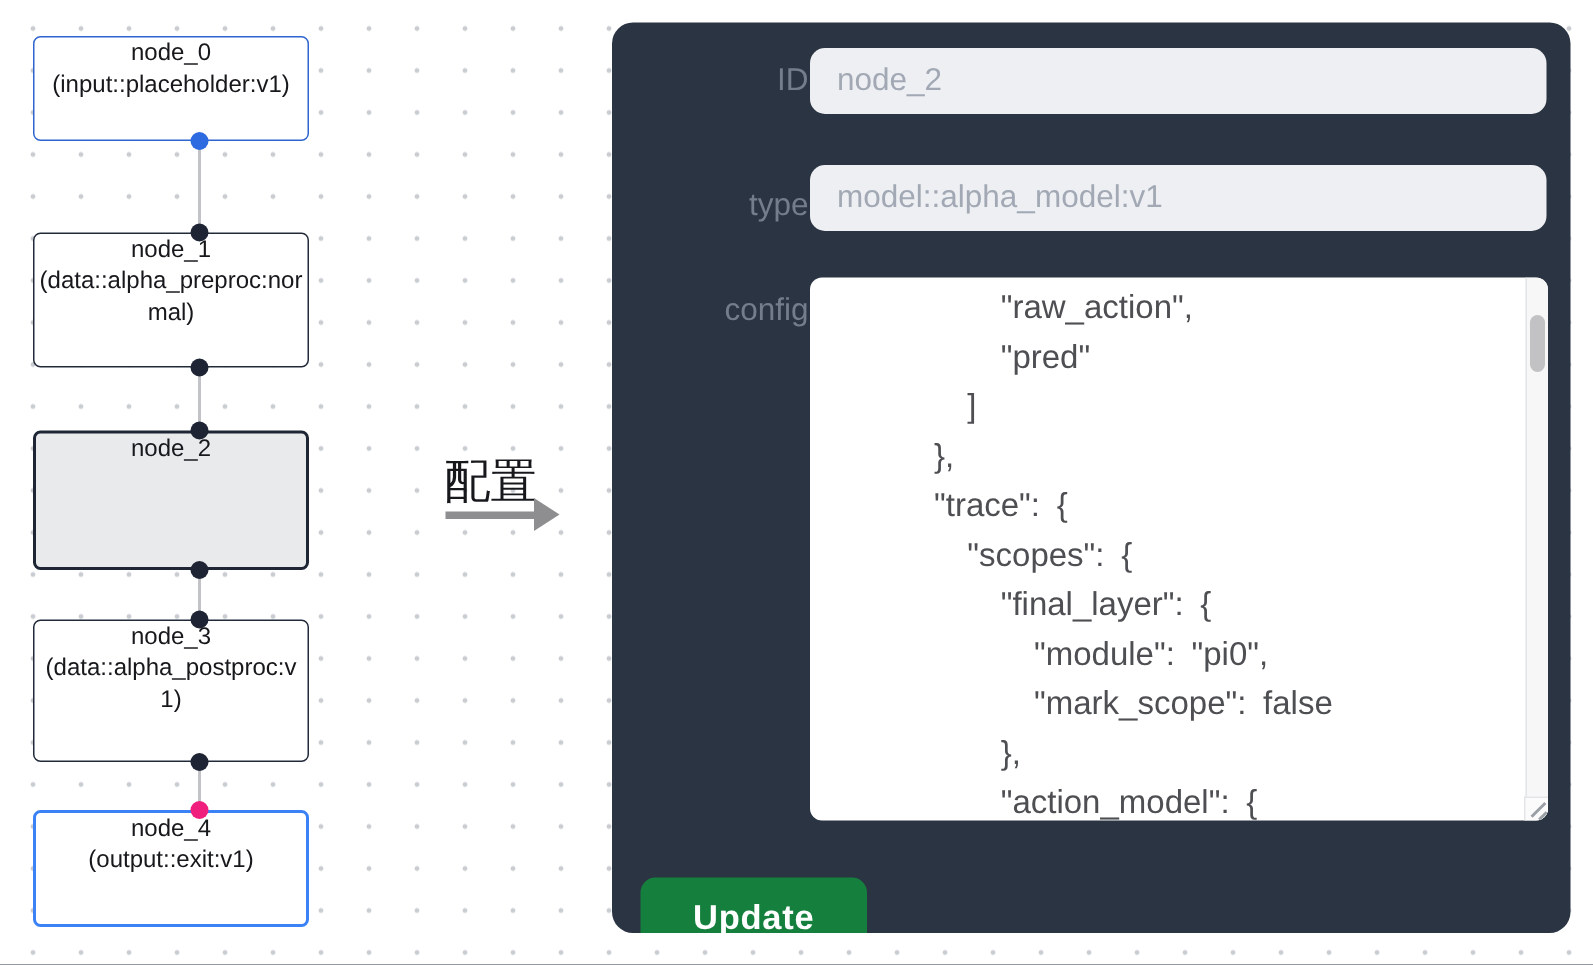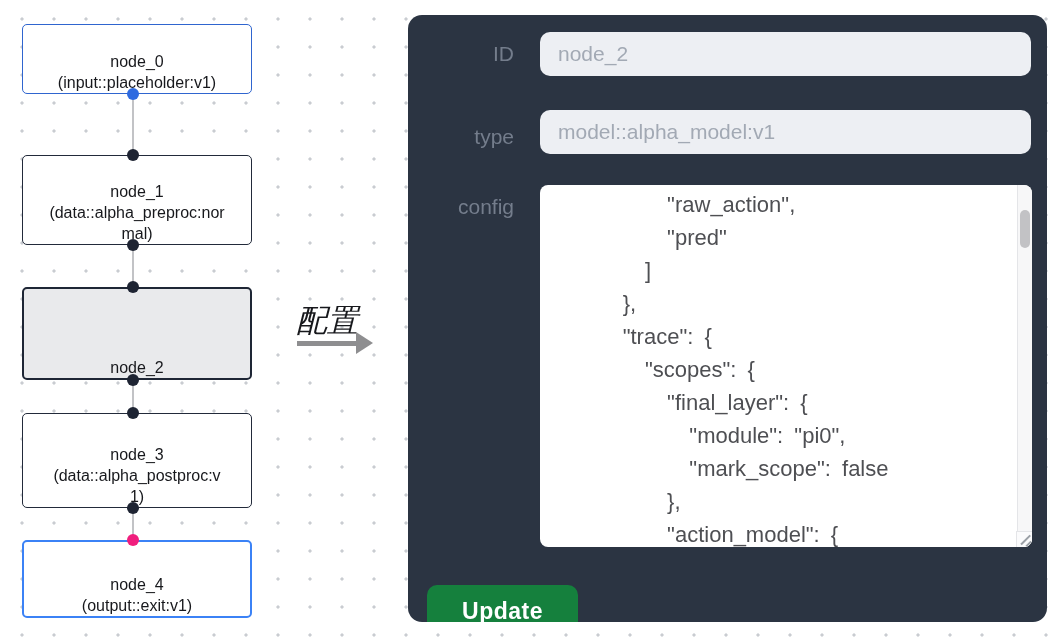--- a/index.html
+++ b/index.html
@@ -5,53 +5,53 @@
   html,body{margin:0;padding:0;}
   body{
     width:1062px;height:643px;position:relative;overflow:hidden;
     background-color:#ffffff;
     background-image:radial-gradient(circle,#c9ccd1 1.3px,transparent 1.9px);
     background-size:32px 28px;background-position:6px 5px;
     font-family:"Liberation Sans","DejaVu Sans",sans-serif;
   }
   
   .node{
-    position:absolute;left:22px;width:230px;background:#ffffff;
+    position:absolute;left:22px;width:184px;background:#ffffff;
     border:1.5px solid #222a3a;border-radius:5px;box-sizing:border-box;
-    display:flex;align-items:flex-end;justify-content:center;
+    display:flex;align-items:flex-start;justify-content:center;
   }
   .node-inner{
     width:178px;text-align:center;font-size:16px;line-height:21px;color:#17181c;
     word-break:break-all;
   }
   .node.v-input{border-color:#2f65cf;}
   .node.v-selected{background:#e9eaec;border:2.5px solid #1e2635;}
   .node.v-output{border:2px solid #3b82f6;}
   .port{
     position:absolute;left:127px;width:12px;height:12px;border-radius:50%;
     background:#1e2433;z-index:3;
   }
   .port.p-blue{background:#2f6be0;}
   .port.p-pink{background:#f01e7d;}
   .wire{position:absolute;left:132px;width:2px;background:#c2c3c6;z-index:1;}
   
-  .cfg-label{position:absolute;left:296px;top:300px;font-size:31px;color:#17181c;font-style:italic;}
+  .cfg-label{position:absolute;left:296px;top:300px;font-size:31px;color:#17181c;}
   .arrow-line{position:absolute;left:297px;top:341px;width:60px;height:5px;background:#8e8e90;}
   .arrow-head{
     position:absolute;left:356px;top:332px;width:0;height:0;
     border-left:17px solid #8e8e90;border-top:11.5px solid transparent;border-bottom:11.5px solid transparent;
   }
   
   .panel{
     position:absolute;left:408px;top:15px;width:639px;height:607px;
     background:#2b3442;border-radius:14px;overflow:hidden;z-index:2;
   }
   .field-label{
     position:absolute;left:0;width:106px;text-align:right;
-    font-size:21px;color:#747d8c;
+    font-size:21px;color:#747d8c;padding-left:25px;
   }
   .text-input{
     position:absolute;left:132px;width:491px;height:44px;box-sizing:border-box;
     background:#edeff3;border:none;border-radius:10px;outline:none;
     font-size:21px;color:#a2a9b4;padding:0 18px;
     font-family:"Liberation Sans","DejaVu Sans",sans-serif;
   }
   .config-box{
     position:absolute;left:132px;top:170px;width:492px;height:362px;
     background:#ffffff;border-radius:8px;overflow:hidden;

